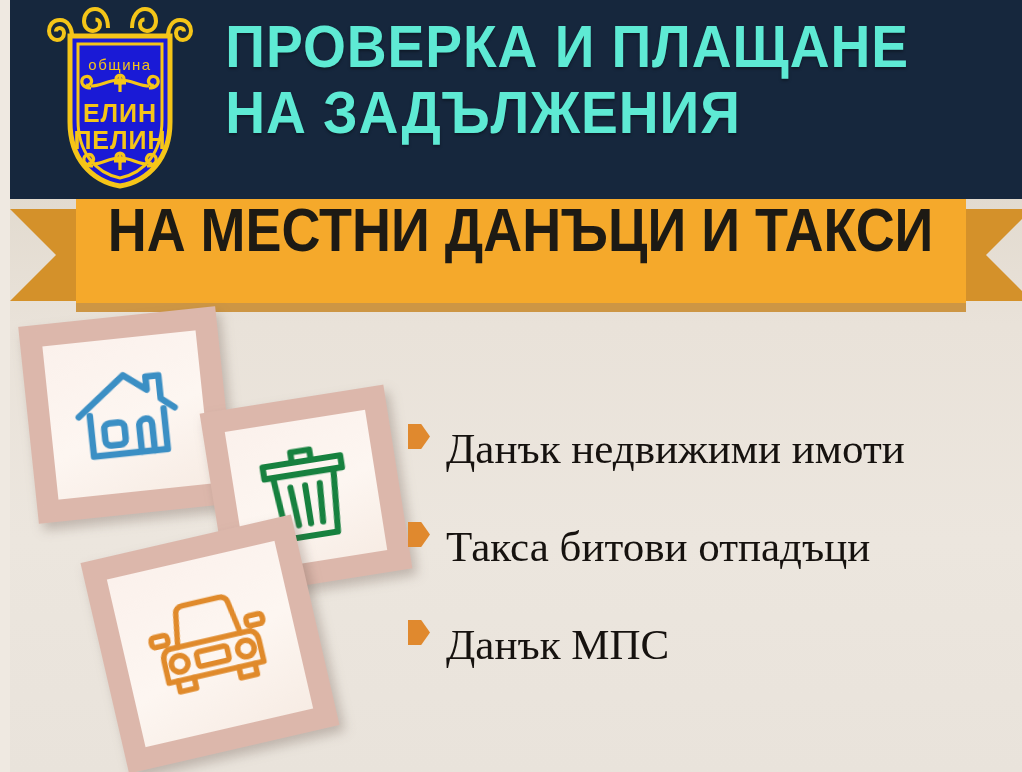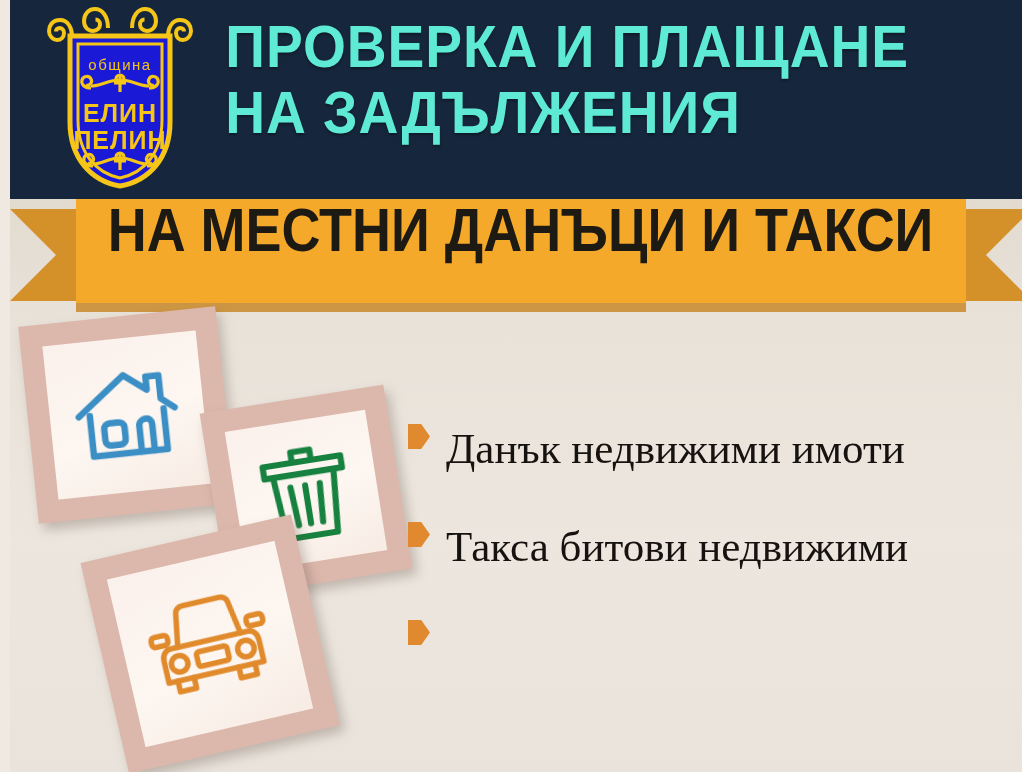--- a/index.html
+++ b/index.html
@@ -227,20 +227,21 @@
     </div>
   </div>
 
   <div class="list">
     <div class="list-item">
       <span class="bullet"></span>
       <span class="list-label">Данък недвижими имоти</span>
     </div>
     <div class="list-item">
       <span class="bullet"></span>
-      <span class="list-label">Такса битови недвижими</span>
+      <span class="list-label">Такса битови отпадъци</span>
     </div>
     <div class="list-item">
       <span class="bullet"></span>
+      <span class="list-label">Данък МПС</span>
     </div>
   </div>
 
 </div>
 
 </body></html>

